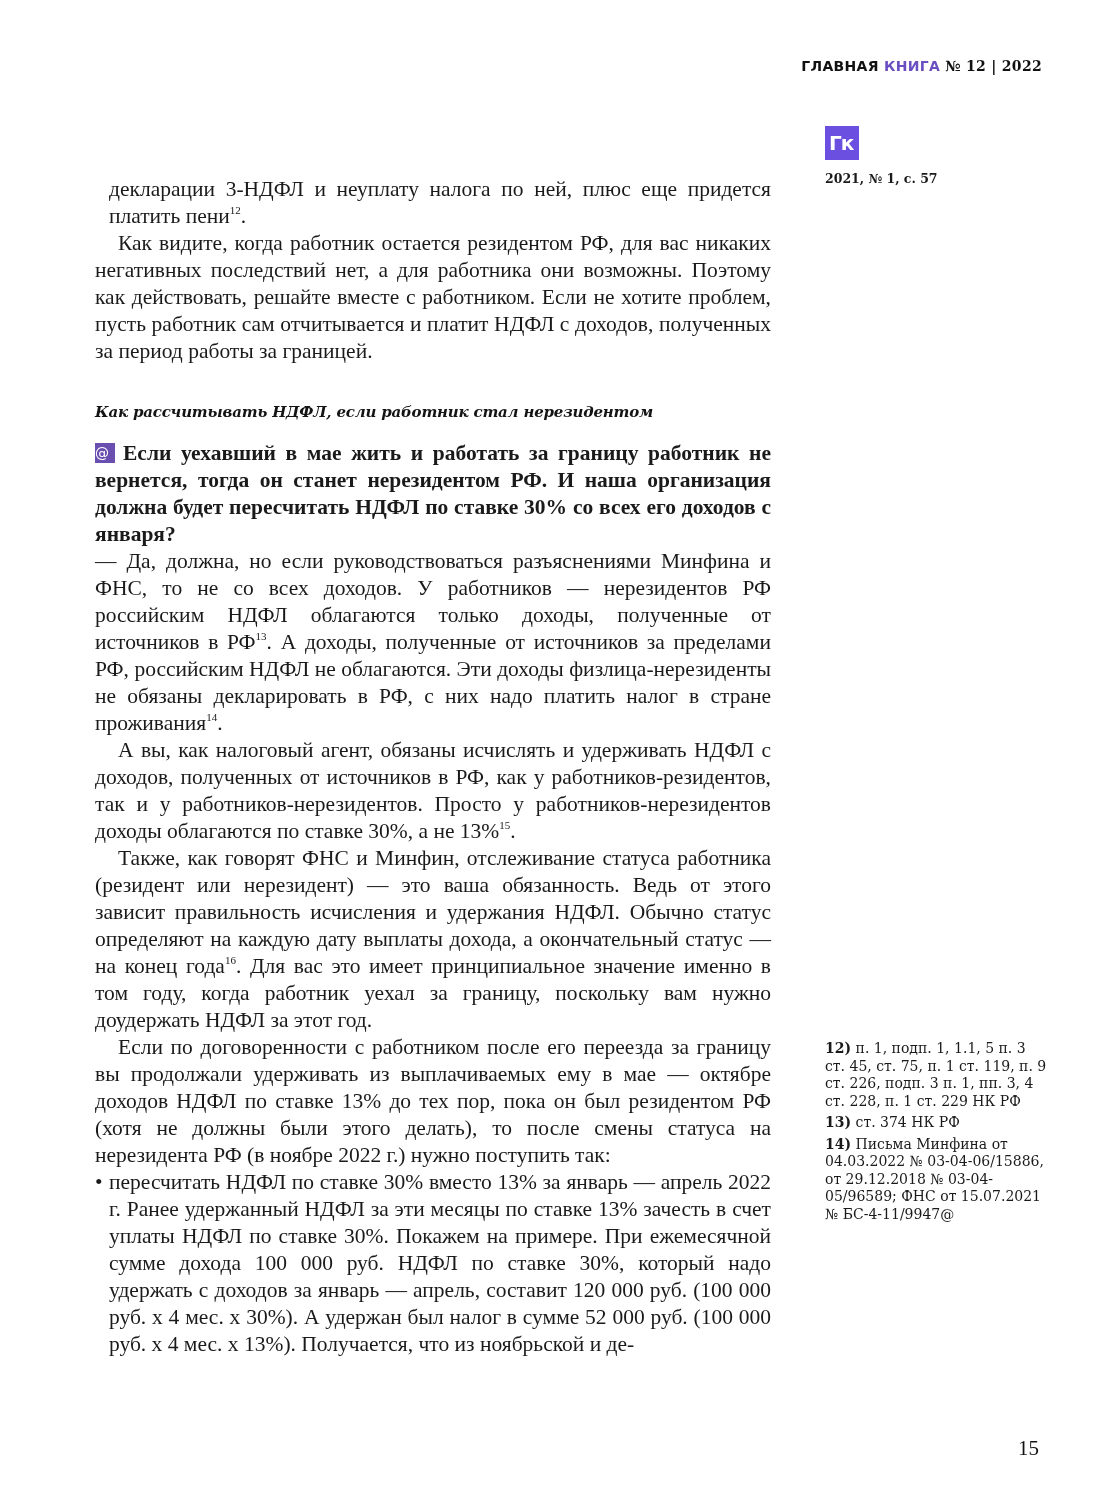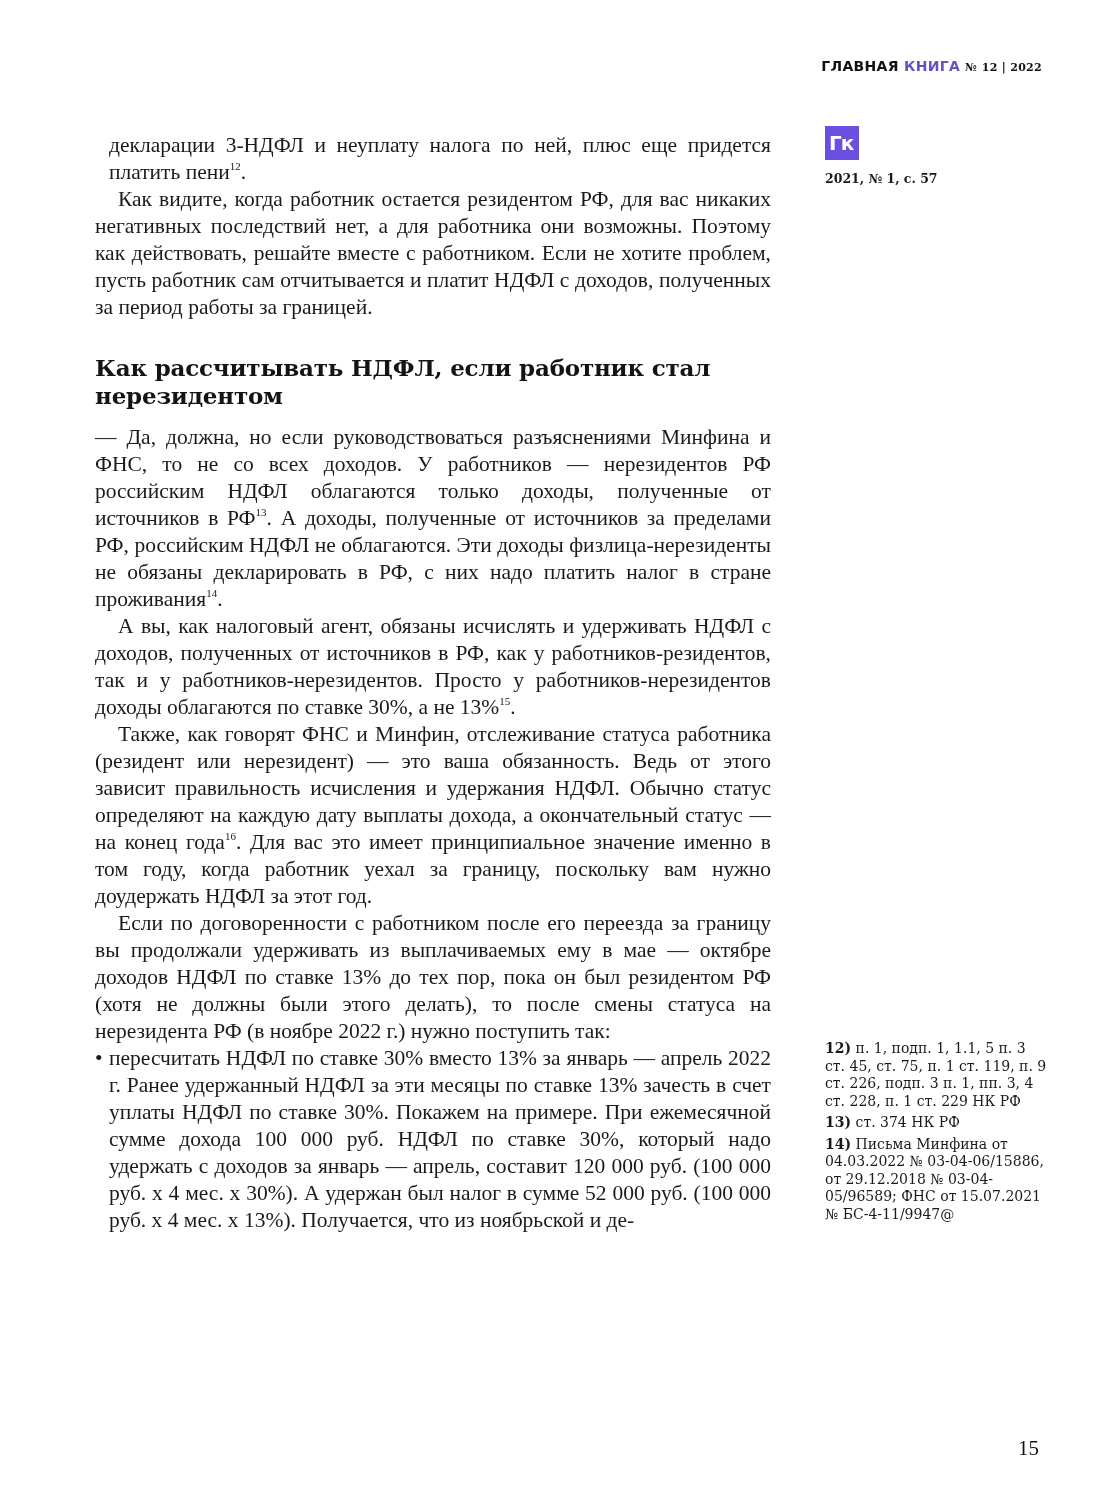--- a/index.html
+++ b/index.html
@@ -3,32 +3,32 @@
 <meta charset="utf-8">
 <style>
   html, body { margin: 0; padding: 0; background: #ffffff; }
   body { width: 1104px; height: 1500px; position: relative; overflow: hidden; color: #1a1a1a; }
   .header {
     position: absolute; top: 58px; right: 62px;
     font-family: "DejaVu Sans", sans-serif; font-weight: bold; font-size: 14px; letter-spacing: 0.3px;
     color: #111;
   }
   .header .brand2 { color: #6a4fc1; }
-  .header .num { font-family: "DejaVu Serif", serif; font-weight: bold; font-size: 11px; }
+  .header .num { font-family: "DejaVu Serif", serif; font-weight: bold; font-size: 14px; }
   .main {
     position: absolute; left: 95px; top: 132px; width: 676px;
     font-family: "Liberation Serif", serif; font-size: 21.5px; line-height: 27px; color: #1a1a1a;
   }
   .main p { margin: 0; text-align: justify; text-align-last: left; }
   .main p.indent { text-indent: 23px; }
-  .main p.first { padding-left: 14px; }
+  .main p.first { padding-left: 14px; margin-top: 44px; }
   sup { font-size: 11px; line-height: 0; vertical-align: 9px; }
   .section-title {
-    font-family: "DejaVu Serif", serif; font-weight: bold; font-size: 23px; line-height: 28px;
-    margin: 33px 0 14px 0; color: #141414; letter-spacing: -0.2px;
+    font-family: "DejaVu Serif", serif; font-weight: bold; font-size: 15px; line-height: 28px;
+    margin: 33px 0 14px 0; color: #141414; letter-spacing: -0.2px; font-style: italic;
   }
   .question {
     font-family: "Liberation Serif", serif; font-weight: bold; font-size: 21.5px; line-height: 27px;
     text-align: justify; text-align-last: left;
   }
   .at-icon {
     display: inline-block; width: 20px; height: 20px; background: #6a4fb0; color: #fff;
     font-family: "DejaVu Sans", sans-serif; font-weight: normal; font-size: 14px; line-height: 20px;
     text-align: center; vertical-align: 2px; margin-right: 8px;
   }
@@ -64,20 +64,23 @@
   <span class="brand2">КНИГА</span>
   <span class="num">№ 12 | 2022</span>
 </div>
 
 <div class="main">
   <p class="first"><span>декларации 3-НДФЛ и неуплату налога по ней, плюс еще придется платить пени</span><sup>12</sup><span>.</span></p>
   <p class="indent">Как видите, когда работник остается резидентом РФ, для вас никаких негативных последствий нет, а для работника они возможны. Поэтому как действовать, решайте вместе с работником. Если не хотите проблем, пусть работник сам отчитывается и платит НДФЛ с доходов, полученных за период работы за границей.</p>
 
   <h2 class="section-title">Как рассчитывать НДФЛ, если работник стал нерезидентом</h2>
 
+  <div class="question">
+    <span class="at-icon">@</span><span>Если уехавший в мае жить и работать за границу работник не вернется, тогда он станет нерезидентом РФ. И наша организация должна будет пересчитать НДФЛ по ставке 30% со всех его доходов с января?</span>
+  </div>
 
   <p><span>— Да, должна, но если руководствоваться разъяснениями Минфина и ФНС, то не со всех доходов. У работников — нерезидентов РФ российским НДФЛ облагаются только доходы, полученные от источников в РФ</span><sup>13</sup><span>. А доходы, полученные от источников за пределами РФ, российским НДФЛ не облагаются. Эти доходы физлица-нерезиденты не обязаны декларировать в РФ, с них надо платить налог в стране проживания</span><sup>14</sup><span>.</span></p>
 
   <p class="indent"><span>А вы, как налоговый агент, обязаны исчислять и удерживать НДФЛ с доходов, полученных от источников в РФ, как у работников-резидентов, так и у работников-нерезидентов. Просто у работников-нерезидентов доходы облагаются по ставке 30%, а не 13%</span><sup>15</sup><span>.</span></p>
 
   <p class="indent"><span>Также, как говорят ФНС и Минфин, отслеживание статуса работника (резидент или нерезидент) — это ваша обязанность. Ведь от этого зависит правильность исчисления и удержания НДФЛ. Обычно статус определяют на каждую дату выплаты дохода, а окончательный статус — на конец года</span><sup>16</sup><span>. Для вас это имеет принципиальное значение именно в том году, когда работник уехал за границу, поскольку вам нужно доудержать НДФЛ за этот год.</span></p>
 
   <p class="indent">Если по договоренности с работником после его переезда за границу вы продолжали удерживать из выплачиваемых ему в мае — октябре доходов НДФЛ по ставке 13% до тех пор, пока он был резидентом РФ (хотя не должны были этого делать), то после смены статуса на нерезидента РФ (в ноябре 2022 г.) нужно поступить так:</p>
 
   <div class="bullet-item">

